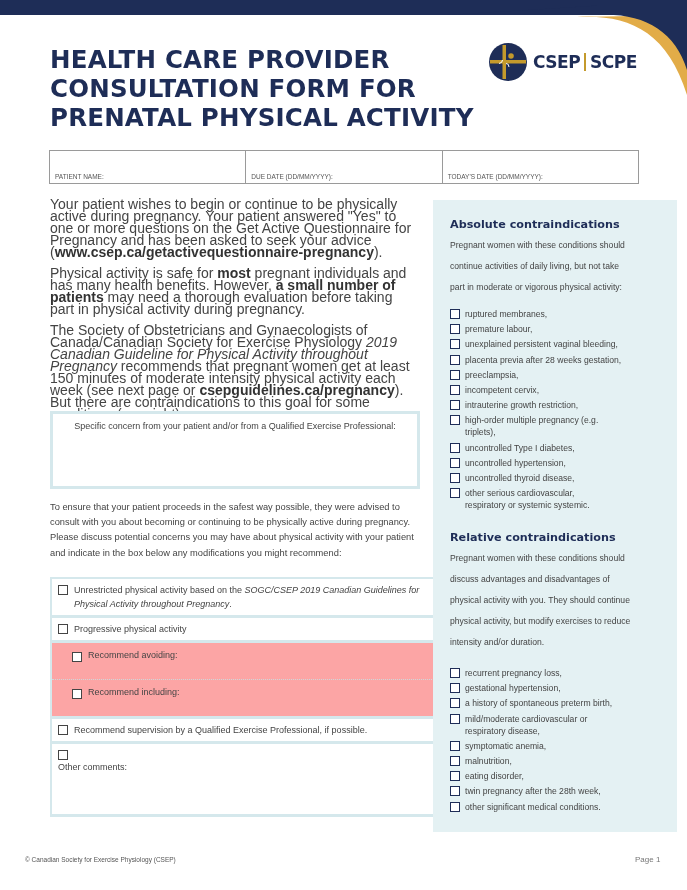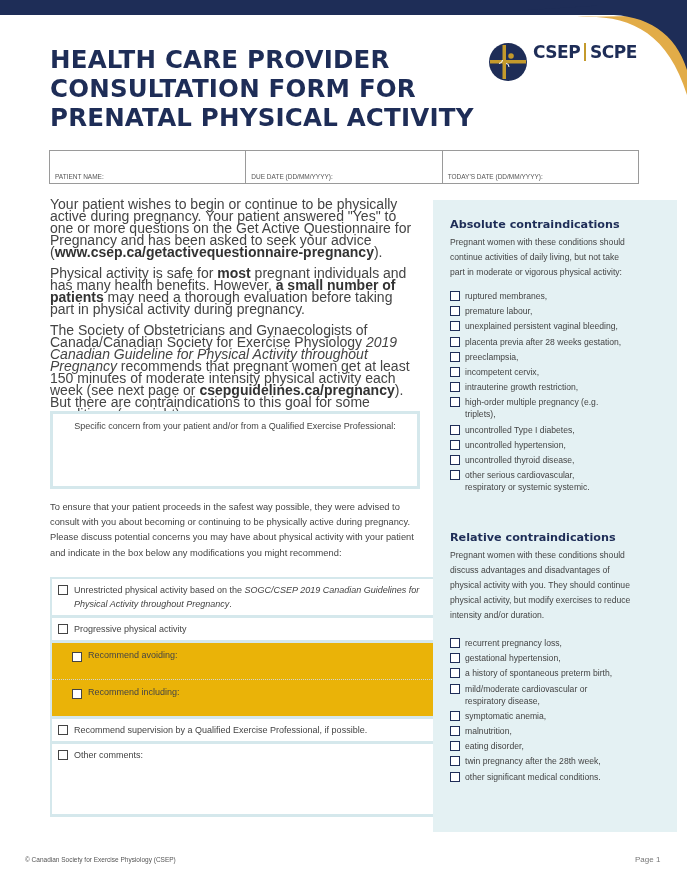--- a/index.html
+++ b/index.html
@@ -2,49 +2,49 @@
 <html><head>
 <meta charset="utf-8">
 <style>
   html, body { margin:0; padding:0; }
   body { width:687px; height:890px; background:#ffffff; position:relative; overflow:hidden;
          font-family:"Liberation Sans", "DejaVu Sans", sans-serif; color:#3a3a3a; }
   .topbar { position:absolute; left:0; top:0; width:687px; height:15px; background:#1e2d57; }
   .swoosh { position:absolute; right:0; top:0; width:240px; height:120px; }
   .title { position:absolute; left:50px; top:45px; margin:0; font-family:"DejaVu Sans", sans-serif;
            font-weight:bold; font-size:24.5px; line-height:29px; color:#1e2d57; letter-spacing:0.2px; }
-  .logo { position:absolute; left:488px; top:42px; display:flex; align-items:flex-start; }
+  .logo { position:absolute; left:488px; top:42px; display:flex; align-items:center; }
   .logo-text { font-family:"DejaVu Sans", sans-serif; font-weight:bold; font-size:17px; color:#1e2d57;
                margin-left:5px; letter-spacing:-0.5px; display:flex; align-items:center; }
   .logo-sep { display:inline-block; width:2px; height:18px; background:#c49a2c; margin:0 4px; }
   .info-row { position:absolute; left:49px; top:150px; width:588px; height:32px; border:1px solid #9a9a9a;
               display:flex; }
   .info-cell { flex:1; border-right:1px solid #9a9a9a; position:relative; }
   .info-cell:last-child { border-right:none; }
   .info-cell span { position:absolute; left:5px; bottom:3px; font-size:6.5px; color:#555; }
   .left { position:absolute; left:50px; top:198px; width:367px; font-size:14px; line-height:12px; color:#444; }
   .left p { margin:0 0 9px 0; }
   .left b { color:#333; }
   .concern-box { position:absolute; left:50px; top:411px; width:364px; height:72px; border:3px solid #d5e8ec;
                  background:#fff;text-align:center; }
   .concern-box span { display:block; padding:5px 4px; font-size:9px; line-height:14px; color:#444; }
   .left2 { position:absolute; left:50px; top:500px; width:367px; font-size:9.3px; line-height:15.2px; color:#444; }
   .rec { position:absolute; left:50px; top:577px; width:412px; background:#d5e8ec; padding:2px 0 3px 0; }
   .rec-row { background:#fff; margin:0 2px 3px 2px; padding:4px 6px; font-size:9px; line-height:14px; color:#444;
              display:flex; align-items:flex-start; }
-  .rec-row:last-child { margin-bottom:0; }
+  .rec-row:last-child { margin-bottom:0;flex-direction:column; }
   .cb { width:8px; height:8px; border:1px solid #444; flex:none; margin:2px 6px 0 0; background:#fff; }
   .cb-dark { border-color:#1e2d57; border-width:1.3px; }
-  .sub { background:#eab308; margin:0 2px 3px 2px; }
+  .sub { background:#fca5a5; margin:0 2px 3px 2px; }
   .sub-row { padding:7px 6px 0 20px; height:29px; font-size:9px; color:#444; display:flex; align-items:flex-start; }
   .sub-row.first { border-bottom:1px dotted #cfd8da; }
   .tall { height:62px; }
   .right { position:absolute; left:433px; top:200px; width:244px; height:632px; background:#e4f1f3; }
   .right h3 { margin:0; font-family:"DejaVu Sans", sans-serif; font-size:11.2px; font-weight:bold; color:#1e2d57; }
-  .right .desc { font-size:8.6px; line-height:15px; color:#444; margin:4px 0 10px 0; }
+  .right .desc { font-size:8.6px; line-height:21px; color:#444; margin:4px 0 10px 0; }
   .sec { position:absolute; left:17px; width:185px; }
   .clist { list-style:none; margin:0; padding:0; }
   .clist li { display:flex; align-items:flex-start; font-size:8.6px; line-height:12px; color:#444; margin-bottom:3.2px; }
   .clist li .cb { margin:1px 5px 0 0; }
   .footer-left { position:absolute; left:25px; top:856px; font-size:6.5px; color:#555; }
   .footer-right { position:absolute; left:635px; top:855px; font-size:8px; color:#777; }
 </style>
 </head>
 <body>
 

